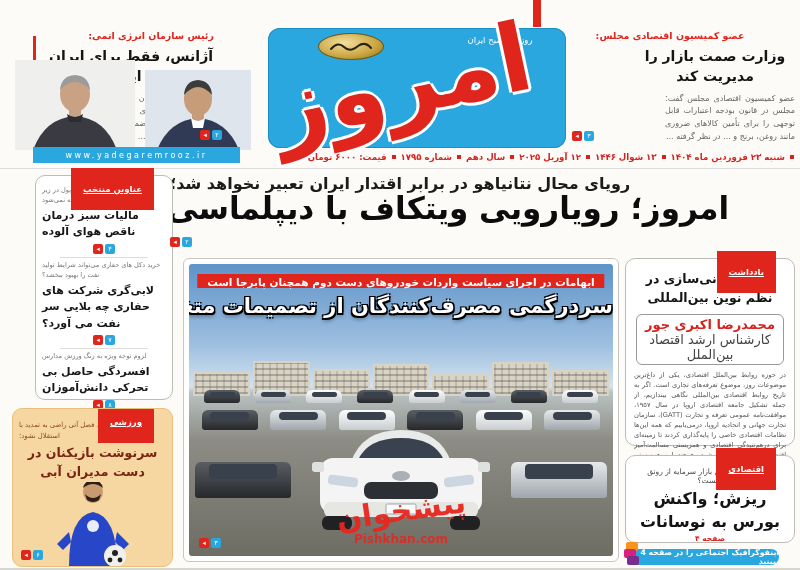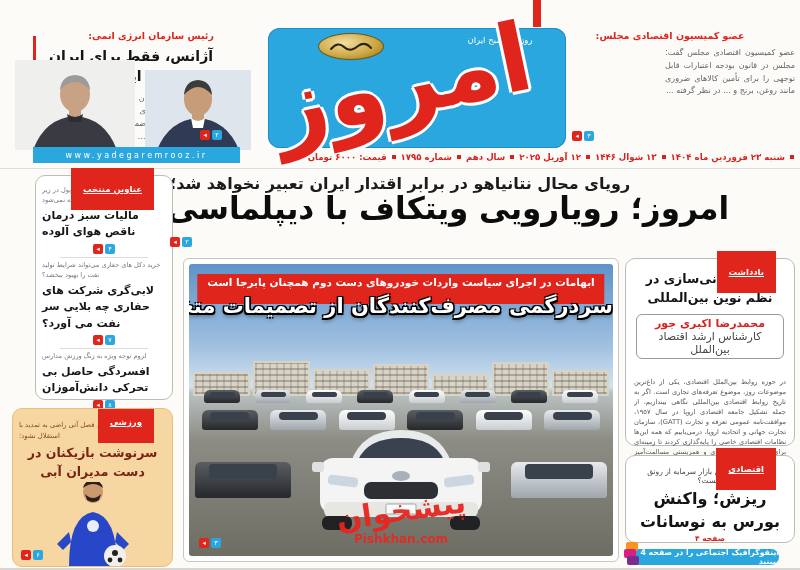--- a/index.html
+++ b/index.html
@@ -67,21 +67,21 @@
   .badge-pair .b { width:10px; height:10px; border-radius:2px; color:#fff; font-size:6.5px;
     display:flex; align-items:center; justify-content:center; line-height:1; }
   .b.blue { background:#2ba7e0; } .b.red { background:#e0251d; }
 
   
   .photo-card { position:absolute; left:183px; top:258px; width:436px; height:304px;
     background:#fff; border:1px solid #c9c7c2; border-radius:6px; padding:5px; }
   .photo { position:relative; width:100%; height:100%; overflow:hidden; border-radius:3px;
     background:linear-gradient(180deg,#5f93c9 0%,#9fc0e0 28%,#d3e2ef 42%,#b9c2c2 44%,#8d8d85 60%,#6e6d64 100%); }
   .photo-banner { position:absolute; top:10px; left:50%; transform:translateX(-50%);
-    background:#e0251d; color:#fff; font-size:10.5px; font-weight:bold; padding:2px 10px 16px;
+    background:#e0251d; color:#fff; font-size:10.5px; font-weight:bold; padding:2px 10px 0;
     white-space:nowrap; z-index:4; }
   .photo-headline { position:absolute; top:30px; left:0; width:100%; text-align:center;
     color:#fff; font-size:21px; font-weight:800; z-index:4; white-space:nowrap;
     text-shadow:-1.5px -1.5px 0 #000,1.5px -1.5px 0 #000,-1.5px 1.5px 0 #000,1.5px 1.5px 0 #000,0 3px 4px rgba(0,0,0,.45); }
   .bld-row { position:absolute; top:96px; left:0; width:100%; height:36px; display:flex;
     align-items:flex-end; gap:3px; padding:0 4px; }
   .bld { flex:1; background:#d9d3c3; position:relative; overflow:hidden; border-radius:1px; }
   .bld::before { content:""; position:absolute; inset:2px;
     background:repeating-linear-gradient(0deg,rgba(80,80,80,.35) 0 2px,transparent 2px 6px),
                repeating-linear-gradient(90deg,rgba(80,80,80,.2) 0 2px,transparent 2px 7px); }
@@ -99,22 +99,22 @@
     color:#e8261f; font-size:30px; font-weight:800; z-index:5; opacity:.95; }
   .watermark-en { position:absolute; bottom:10px; left:50%; transform:translateX(-50%);
     color:#e8261f; font-size:12px; font-weight:bold; direction:ltr; z-index:5; opacity:.9; }
 
   
   .card { position:absolute; background:#fff; border:1px solid #bdbbb6; border-radius:10px; }
   .tab { position:absolute; top:-8px; right:18px; background:#e0251d; color:#fff;
     font-size:8.5px; font-weight:bold; padding:16px 12px; border-radius:0; z-index:3;text-decoration:underline; }
   .note-card { left:625px; top:258px; width:170px; height:188px; padding:10px 8px 6px; }
   .note-title { font-size:12.5px; font-weight:800; text-align:center; line-height:1.55; color:#141414; }
-  .byline { border:1px solid #999; border-radius:6px; margin:6px 2px 18px; padding:2px 4px;
-    font-size:11px; text-align:center; color:#444; }
+  .byline { border:1px solid #999; border-radius:6px; margin:6px 2px 5px; padding:2px 4px;
+    font-size:13px; text-align:center; color:#444; }
   .byline b { color:#d6231f; }
   .note-body { font-size:6.7px; color:#555; line-height:1.5; text-align:justify; height:100px; overflow:hidden; }
   .note-footer { color:#d6231f; font-size:7.5px; font-weight:bold; margin-top:3px; }
   .econ-card { left:625px; top:455px; width:170px; height:88px; padding:10px 8px 4px; }
   .econ-kicker { font-size:7.5px; color:#444; text-align:center; margin-top:1px; }
   .econ-title { font-size:16px; font-weight:800; color:#141414; text-align:center; line-height:1.45; margin-top:2px; }
   .econ-footer { color:#d6231f; font-size:7.5px; font-weight:bold; text-align:center; margin-top:1px; }
   .info-pill { position:absolute; left:627px; top:549px; width:152px; height:16px; background:#2ba7e0;
     border-radius:8px; color:#fff; font-size:7.8px; font-weight:bold; display:flex;
     align-items:center; justify-content:center; }
@@ -169,20 +169,21 @@
   <div class="seal">
     <svg viewBox="0 0 46 16">
         <path d="M3 10 Q10 2 16 8 Q22 14 30 7 Q37 2 43 9" stroke="#2a2313" stroke-width="2" fill="none" stroke-linecap="round"></path>
       </svg>
   </div>
   <div class="tagline">روزنامه صبح ایران</div>
   <div class="emrooz">امروز</div>
 
   <div class="story-top story-right">
     <div class="kicker">عضو کمیسیون اقتصادی مجلس:</div>
+    <h3>وزارت صمت بازار را مدیریت کند</h3>
     <p>عضو کمیسیون اقتصادی مجلس گفت: مجلس در قانون بودجه اعتبارات قابل توجهی را برای تأمین کالاهای ضروری مانند روغن، برنج و ... در نظر گرفته ...</p>
   </div>
   <svg class="portrait portrait-right" viewBox="0 0 106 80">
     <rect width="106" height="80" fill="#dfe5ec"></rect>
     <path d="M12 80 Q24 50 53 48 Q82 50 94 80 Z" fill="#313a54"></path>
     <rect x="47" y="40" width="12" height="12" fill="#c79c78"></rect>
     <ellipse cx="53" cy="29" rx="14" ry="17" fill="#c79c78"></ellipse>
     <path d="M39 25 Q40 11 53 10 Q66 11 67 25 Q60 17 53 17 Q46 17 39 25 Z" fill="#3c3c3c"></path>
     <path d="M46 48 Q53 54 60 48 L58 58 L48 58 Z" fill="#fff"></path>
   </svg>

